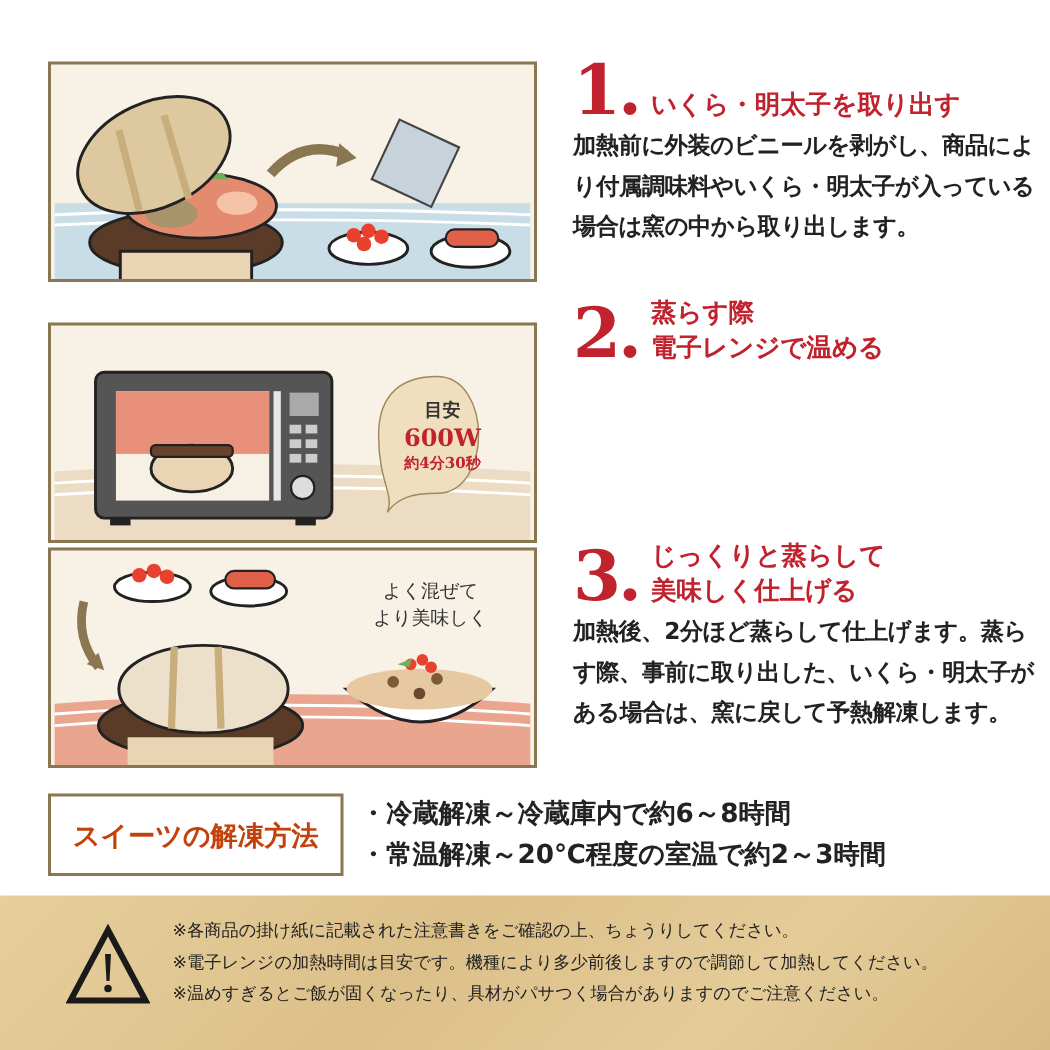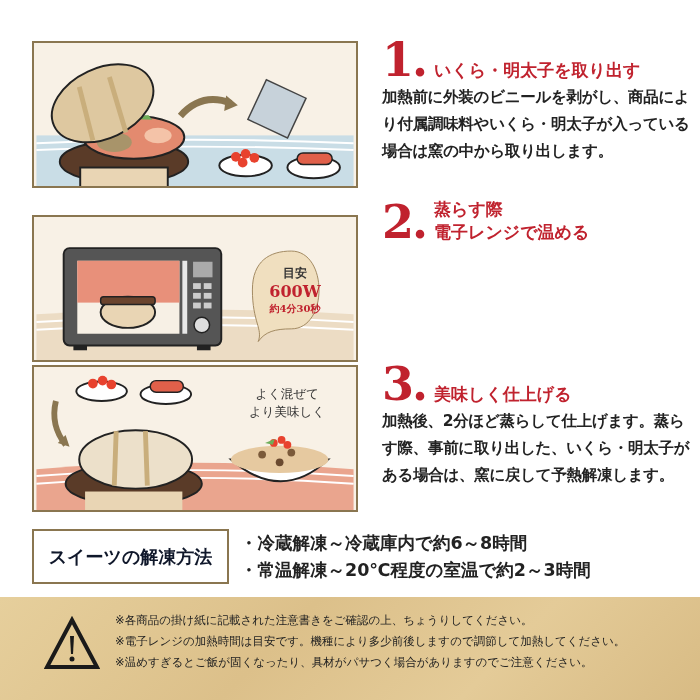--- a/index.html
+++ b/index.html
@@ -20,21 +20,21 @@
   }
   .step-title {
     font-family: "DejaVu Serif", serif; color: #c0222e; font-size: 17px;
     line-height: 22px; font-weight: bold; padding-bottom: 1px;
   }
   .step-body { font-size: 15.5px; line-height: 27px; margin-top: 2px; font-weight: bold; color: #222; letter-spacing: -0.3px; }
 
   .thaw-box {
     position: absolute; left: 32px; top: 529px; width: 197px; height: 55px;
     border: 2px solid #8a7650; background: #fff; display: flex; align-items: center; justify-content: center;
-    font-family: "DejaVu Serif", serif; color: #0f172a; font-size: 18px; font-weight: bold;
+    font-family: "DejaVu Serif", serif; color: #c2410c; font-size: 18px; font-weight: bold;
   }
   .thaw-list { position: absolute; left: 240px; top: 530px; font-size: 17.5px; line-height: 27px; font-weight: bold; color: #222; }
 
   .notice {
     position: absolute; left: 0; top: 597px; width: 700px; height: 103px;
     background: linear-gradient(135deg, #e6cf9c 0%, #dcc08a 40%, #e4cb98 70%, #d8bb84 100%);
   }
   .notice .warn { position: absolute; left: 44px; top: 19px; width: 56px; height: 56px; }
   .notice .lines { position: absolute; left: 115px; top: 13px; font-size: 11.5px; line-height: 21px; color: #222; }
 </style>
@@ -144,20 +144,21 @@
   <div style="position:absolute;left:208px;top:18px;width:90px;text-align:center;font-family:'DejaVu Serif',serif;font-size:12.5px;line-height:18px;color:#333;">
     <div>よく混ぜて</div>
     <div>より美味しく</div>
   </div>
 </div>
 
 <div class="step" style="top:354px;">
   <div class="step-head">
     <span class="step-num">3.</span>
     <div>
+      <div class="step-title">じっくりと蒸らして</div>
       <div class="step-title">美味しく仕上げる</div>
     </div>
   </div>
   <div class="step-body">加熱後、2分ほど蒸らして仕上げます。蒸らす際、事前に取り出した、いくら・明太子がある場合は、窯に戻して予熱解凍します。</div>
 </div>
 
 <div class="thaw-box">スイーツの解凍方法</div>
 <div class="thaw-list">
   <div>・冷蔵解凍～冷蔵庫内で約6～8時間</div>
   <div>・常温解凍～20℃程度の室温で約2～3時間</div>

